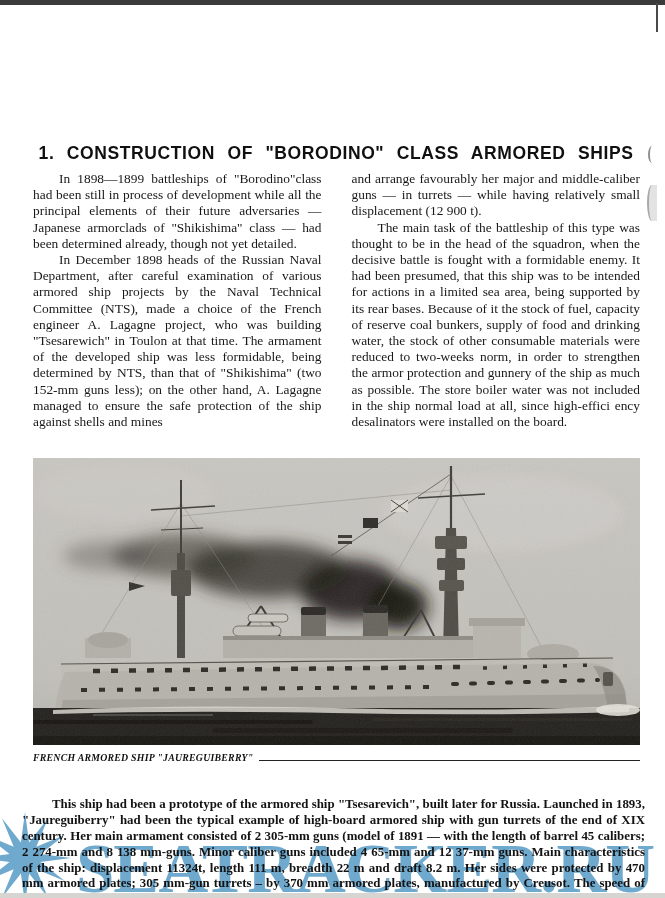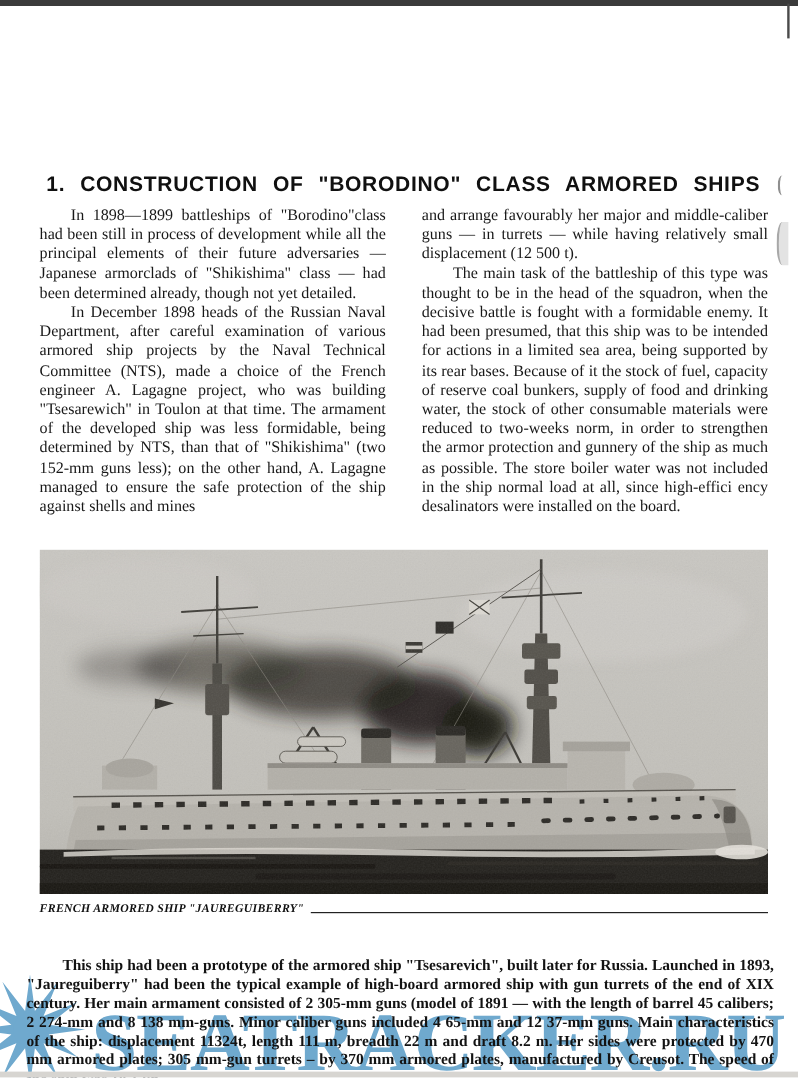--- a/index.html
+++ b/index.html
@@ -63,21 +63,21 @@
   <div class="top-bar"></div>
 
   <h1 class="title">1. CONSTRUCTION OF "BORODINO" CLASS ARMORED SHIPS</h1>
 
   <div class="columns">
     <div class="col">
       <p class="indent">In 1898—1899 battleships of "Borodino"class had been still in process of development while all the principal elements of their future adversaries — Japanese armorclads of "Shikishima" class — had been determined already, though not yet detailed.</p>
       <p class="indent">In December 1898 heads of the Russian Naval Department, after careful examination of various armored ship projects by the Naval Technical Committee (NTS), made a choice of the French engineer A. Lagagne project, who was building "Tsesarewich" in Toulon at that time. The armament of the developed ship was less formidable, being determined by NTS, than that of "Shikishima" (two 152-mm guns less); on the other hand, A. Lagagne managed to ensure the safe protection of the ship against shells and mines</p>
     </div>
     <div class="col">
-      <p>and arrange favourably her major and middle-caliber guns — in turrets — while having relatively small displacement (12 500 t).</p>
+      <p>and arrange favourably her major and middle-caliber guns — in turrets — while having relatively small displacement (12 900 t).</p>
       <p class="indent">The main task of the battleship of this type was thought to be in the head of the squadron, when the decisive battle is fought with a formidable enemy. It had been presumed, that this ship was to be intended for actions in a limited sea area, being supported by its rear bases. Because of it the stock of fuel, capacity of reserve coal bunkers, supply of food and drinking water, the stock of other consumable materials were reduced to two-weeks norm, in order to strengthen the armor protection and gunnery of the ship as much as possible. The store boiler water was not included in the ship normal load at all, since high-effici ency desalinators were installed on the board.</p>
     </div>
   </div>
 
   <div class="photo-wrap">
     <svg viewBox="0 0 607 287" preserveAspectRatio="none">
       <defs>
         <linearGradient id="skyg" x1="0" y1="0" x2="0" y2="1">
           <stop offset="0" stop-color="#c9c7c2"></stop>
           <stop offset="0.75" stop-color="#c2c0ba"></stop>

